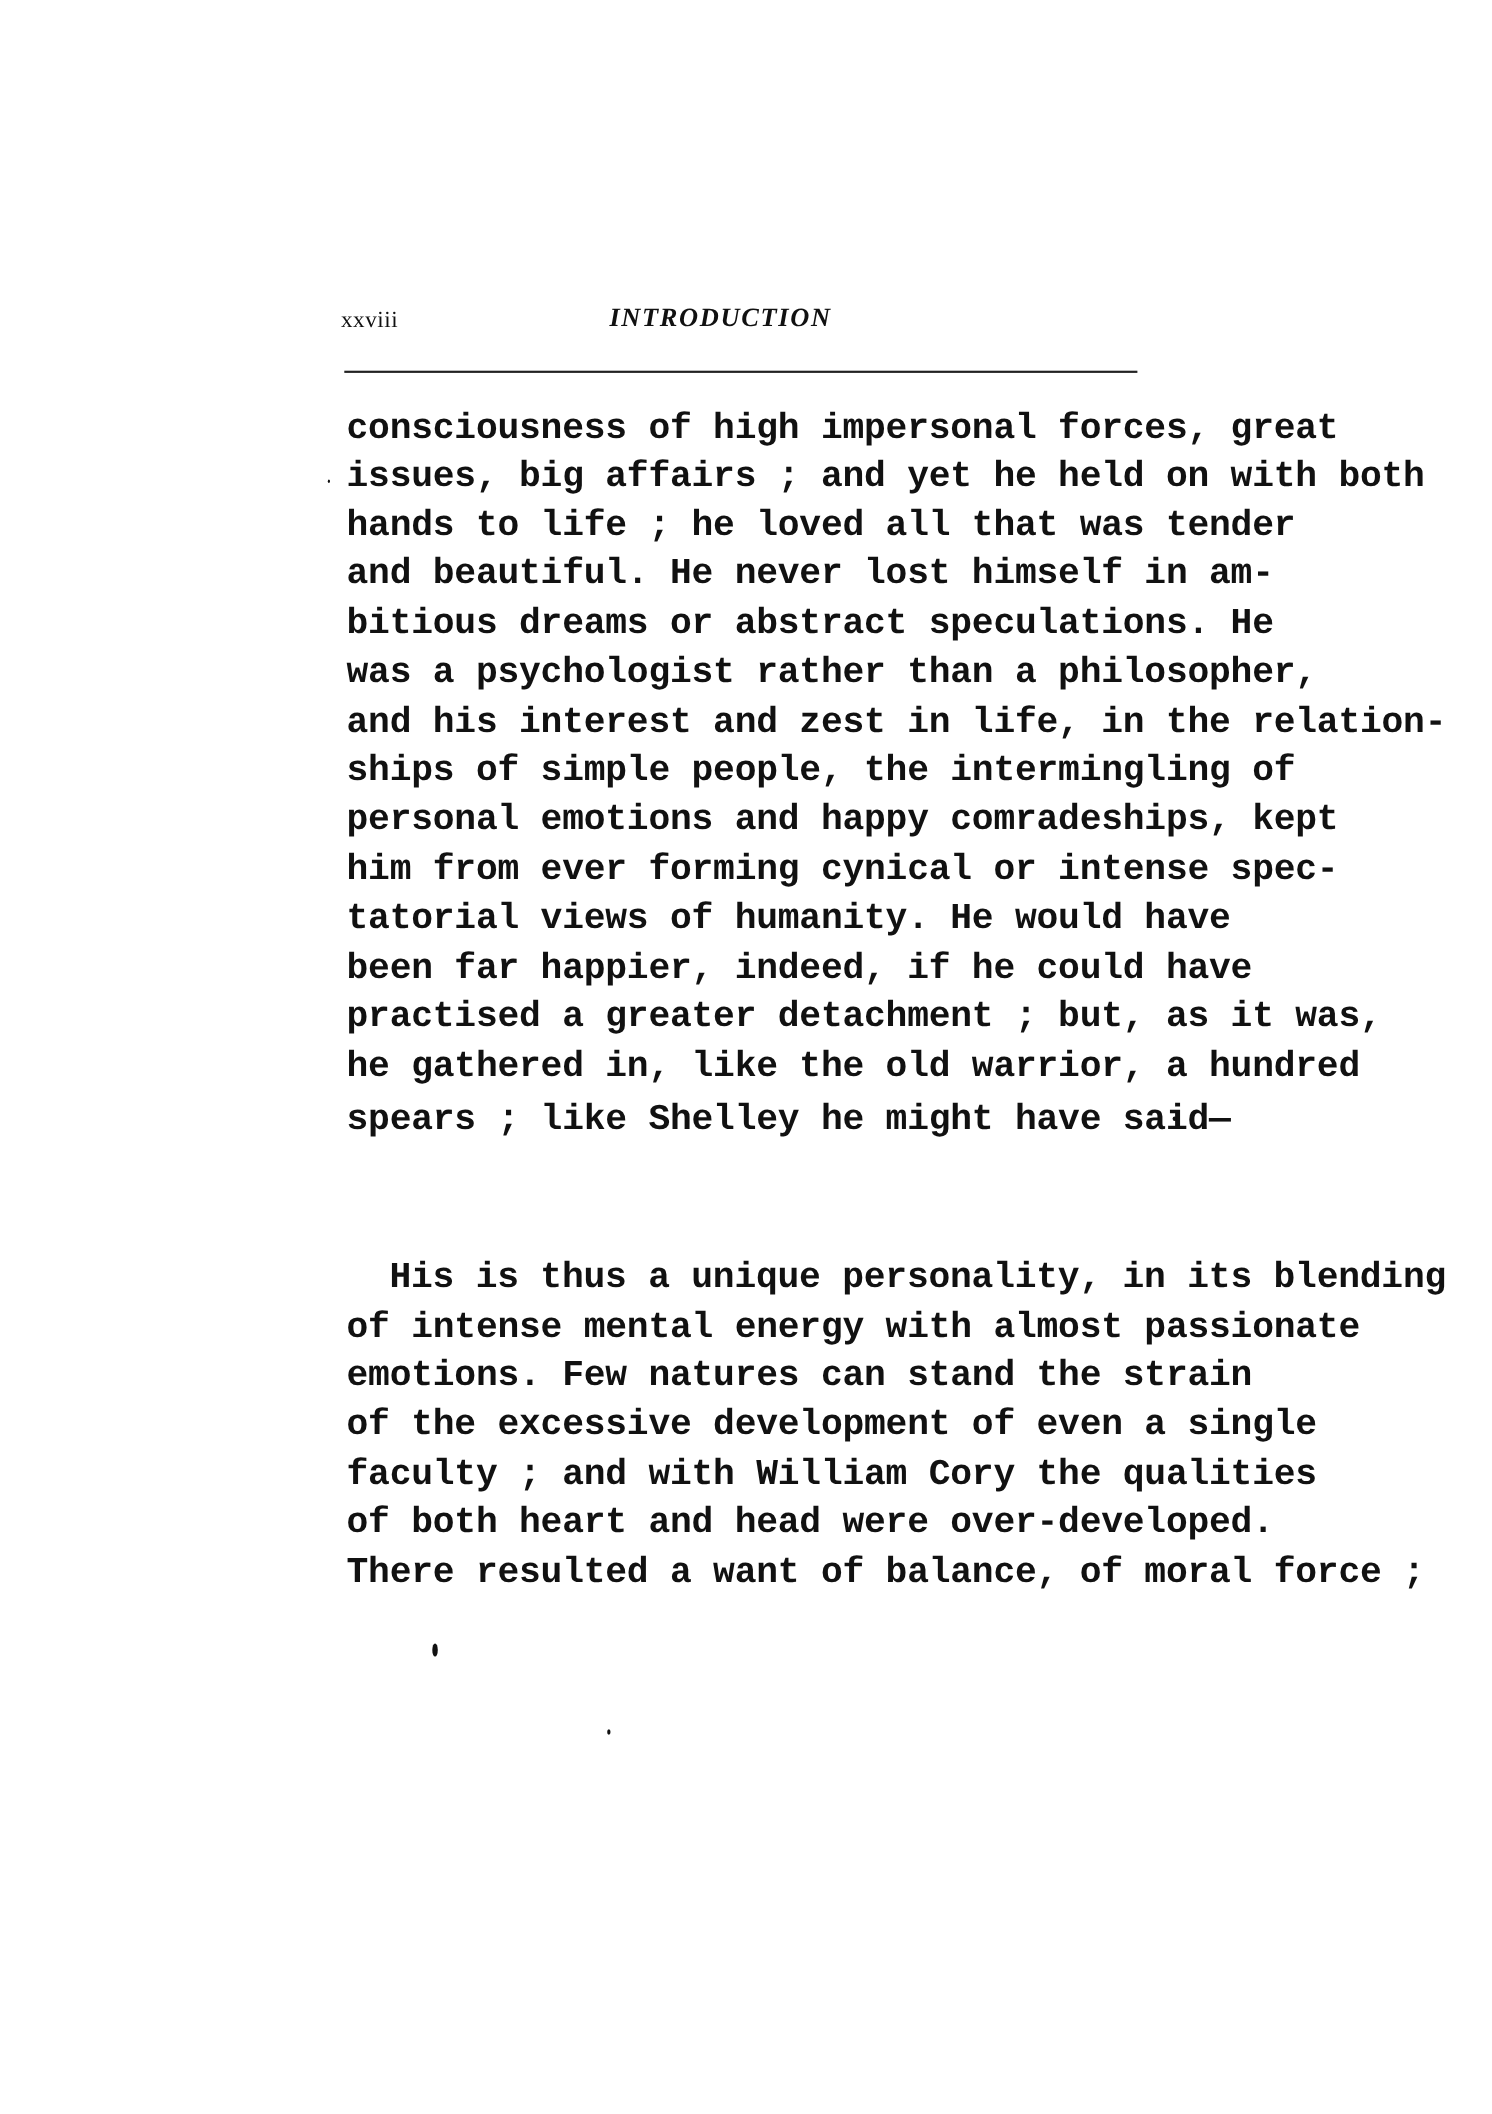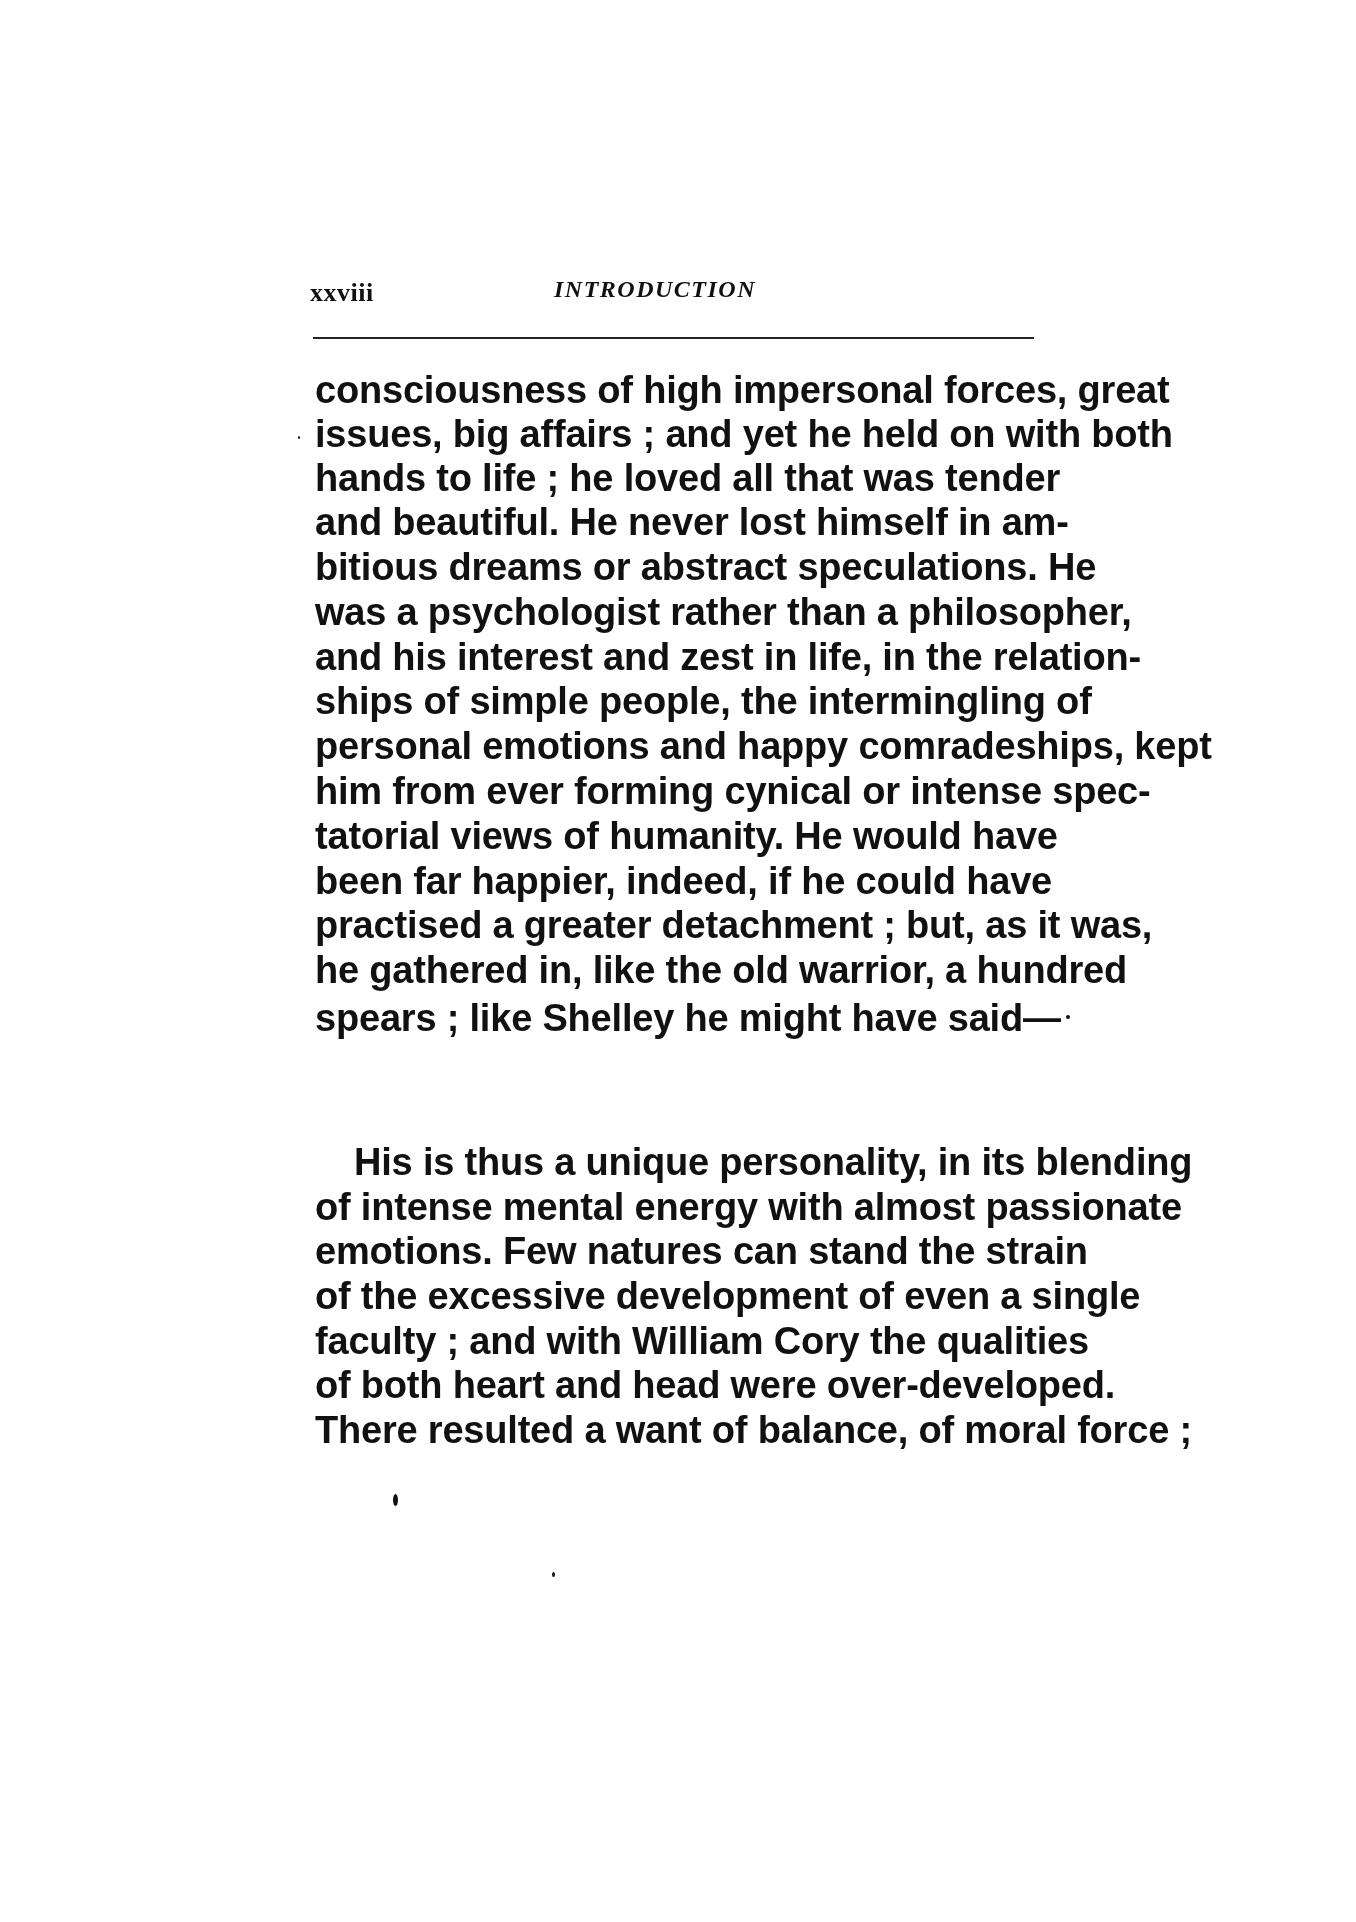--- a/index.html
+++ b/index.html
@@ -1,22 +1,22 @@
 <!DOCTYPE html>
 <html><head>
 <meta charset="utf-8">
 <style>
   html, body { margin:0; padding:0; background:#ffffff; }
   body { width:1356px; height:1922px; position:relative; overflow:hidden; color:#111; }
   .page { position:absolute; left:0; top:0; width:1356px; height:1922px; background:#fff; }
   .running-head { position:absolute; left:310px; top:278px; width:735px; height:40px; font-family:"Liberation Serif", serif; }
-  .folio { position:absolute; left:0; top:0; font-size:26px; font-weight:bold; letter-spacing:0.5px; }
+  .folio { position:absolute; left:0; top:0; font-size:21px; font-weight:normal; letter-spacing:0.5px; }
   .head-title { position:absolute; left:244px; top:-2px; font-size:24px; font-weight:bold; font-style:italic; letter-spacing:1.5px; }
   .rule { position:absolute; left:313px; top:337px; width:721px; height:2px; background:#222; }
-  .line { position:absolute; left:315px; width:728px; height:46px; font-family:Liberation Sans, sans-serif; font-size:38px; font-weight:bold; line-height:46px; white-space:nowrap; text-align:justify; text-align-last:justify; letter-spacing:-0.2px; }
+  .line { position:absolute; left:315px; width:728px; height:46px; font-family:Liberation Mono, monospace; font-size:33px; font-weight:bold; line-height:46px; white-space:nowrap; text-align:justify; text-align-last:justify; letter-spacing:-0.2px; }
   .line.last { text-align-last:left; }
   .line.indent { left:354px; width:689px; }
   .quote { position:absolute; left:412px; width:520px; top:1072px; height:34px; font-family:"Liberation Serif", serif; font-size:25px; font-weight:bold; line-height:34px; white-space:nowrap; }
   .speck { position:absolute; background:#111; border-radius:50%; }
 </style>
 </head>
 <body>
 
 <div class="page">
 

